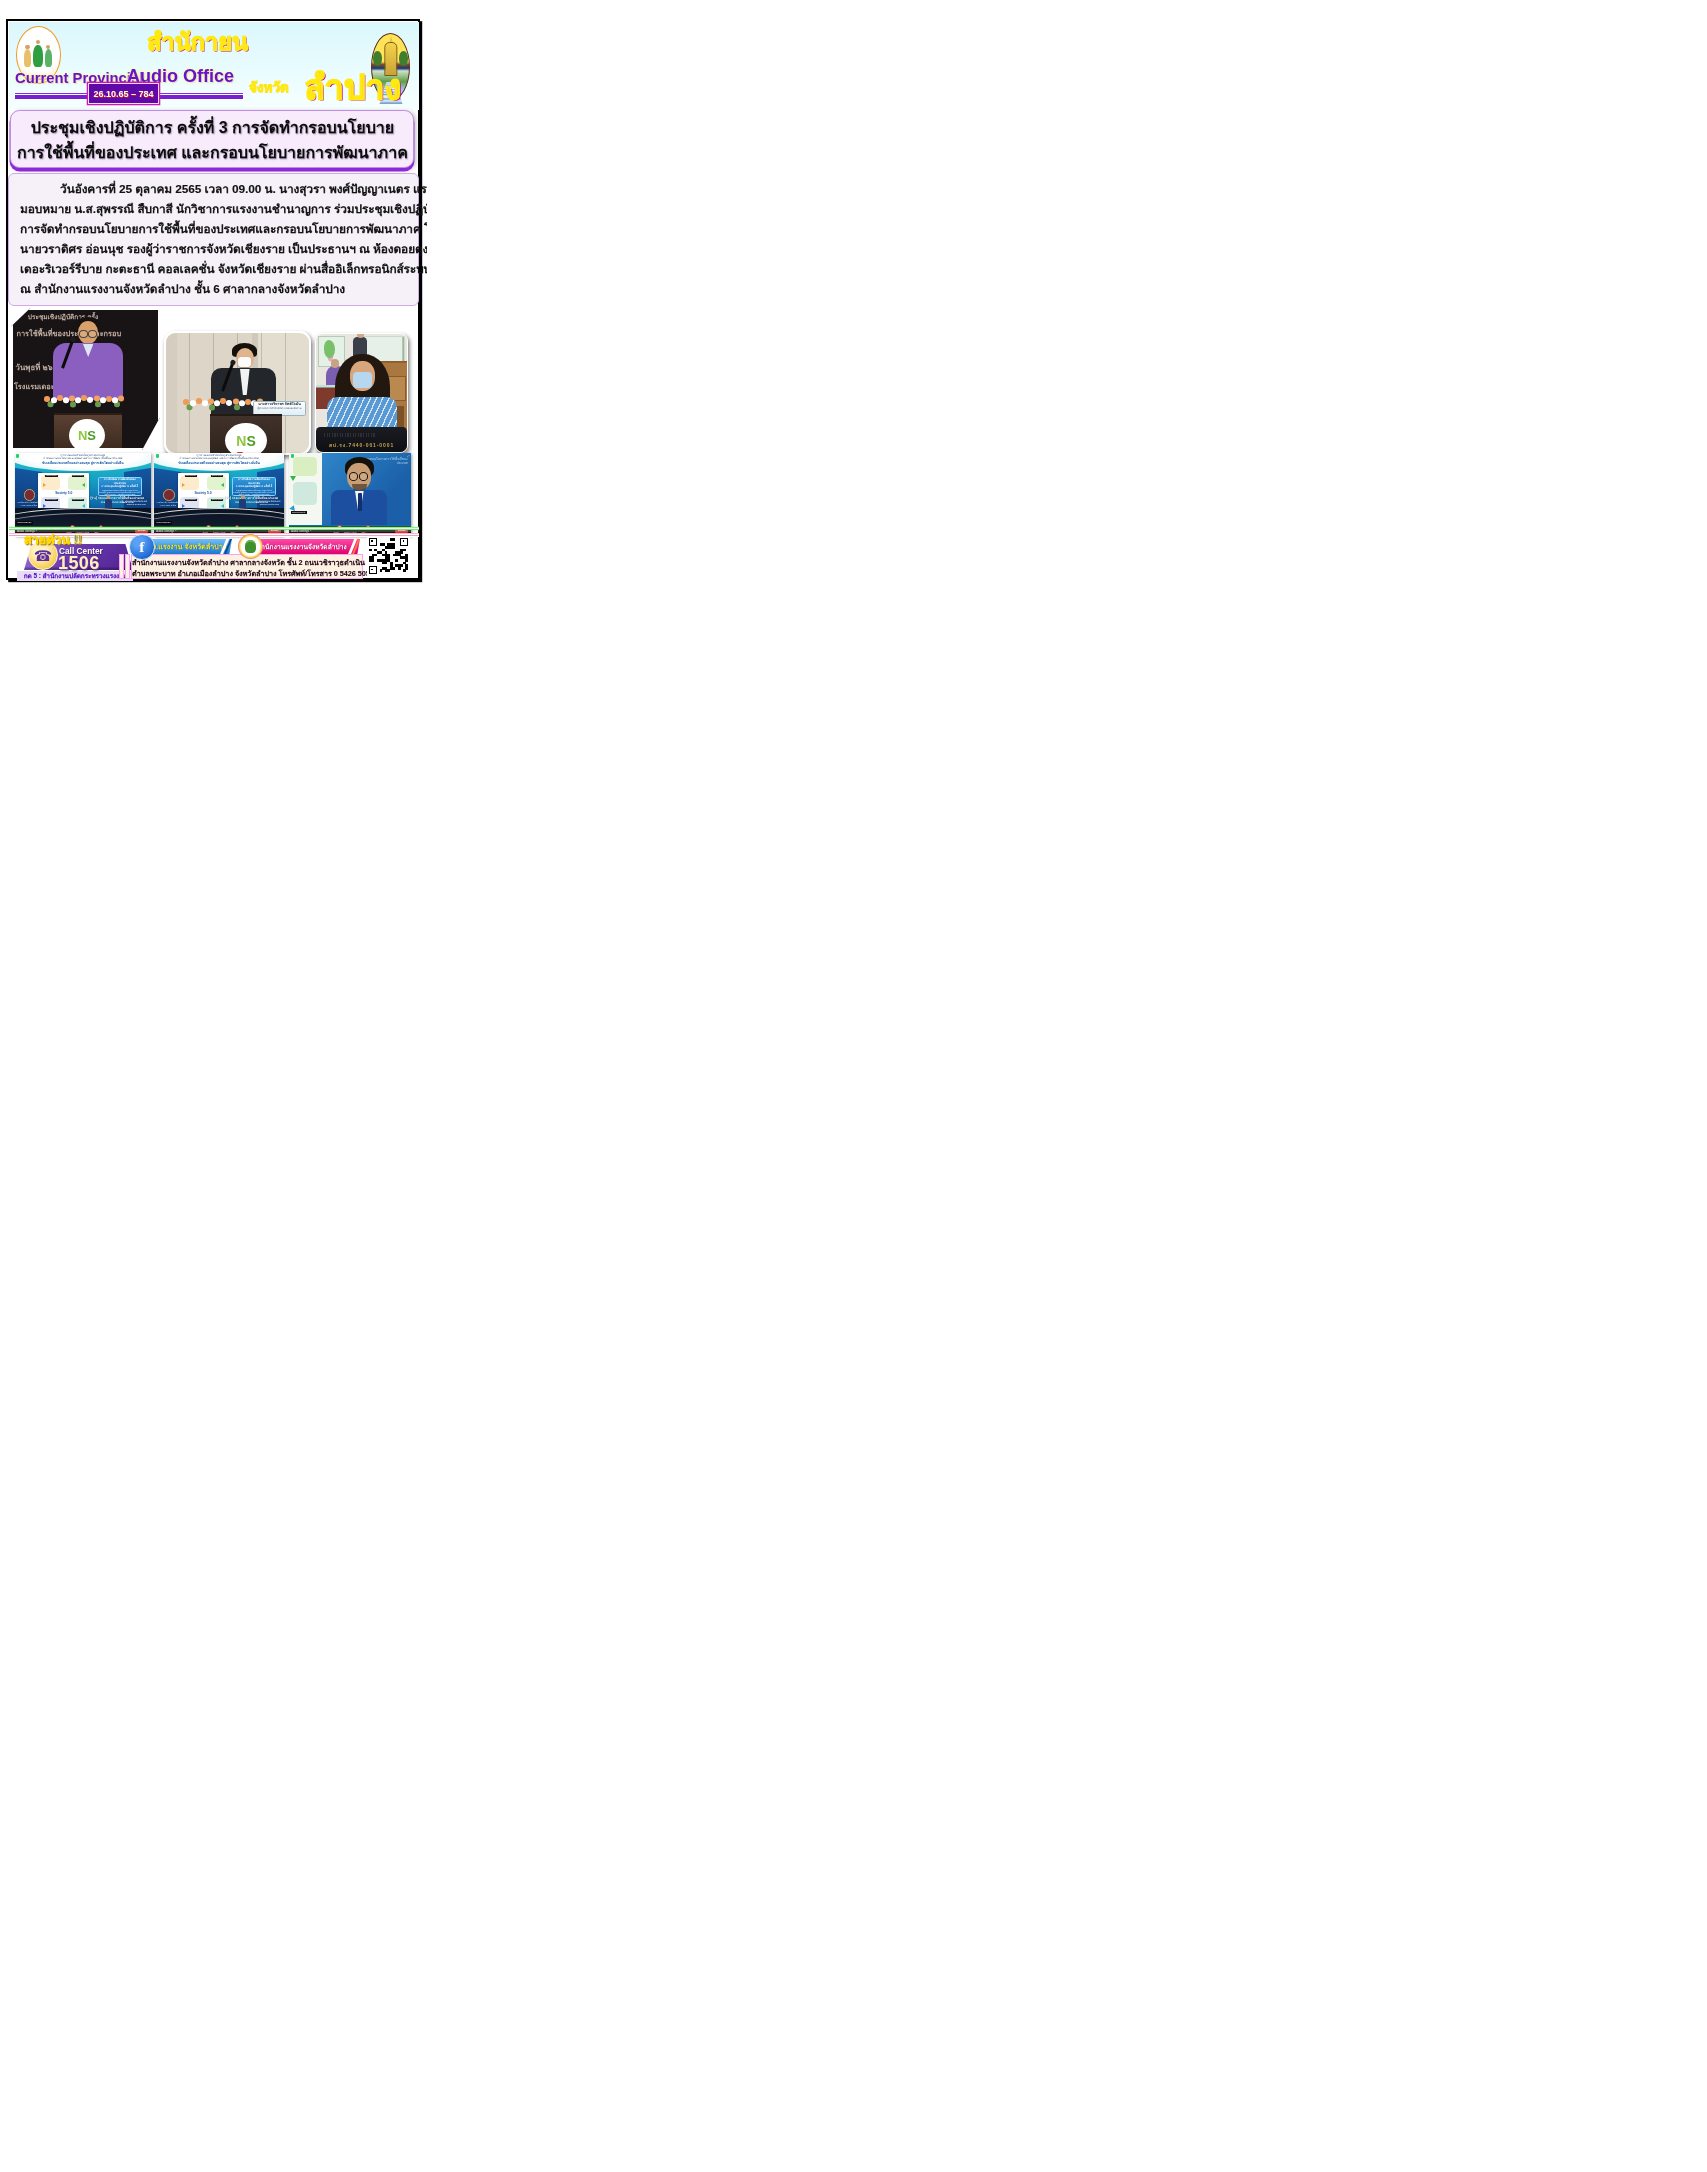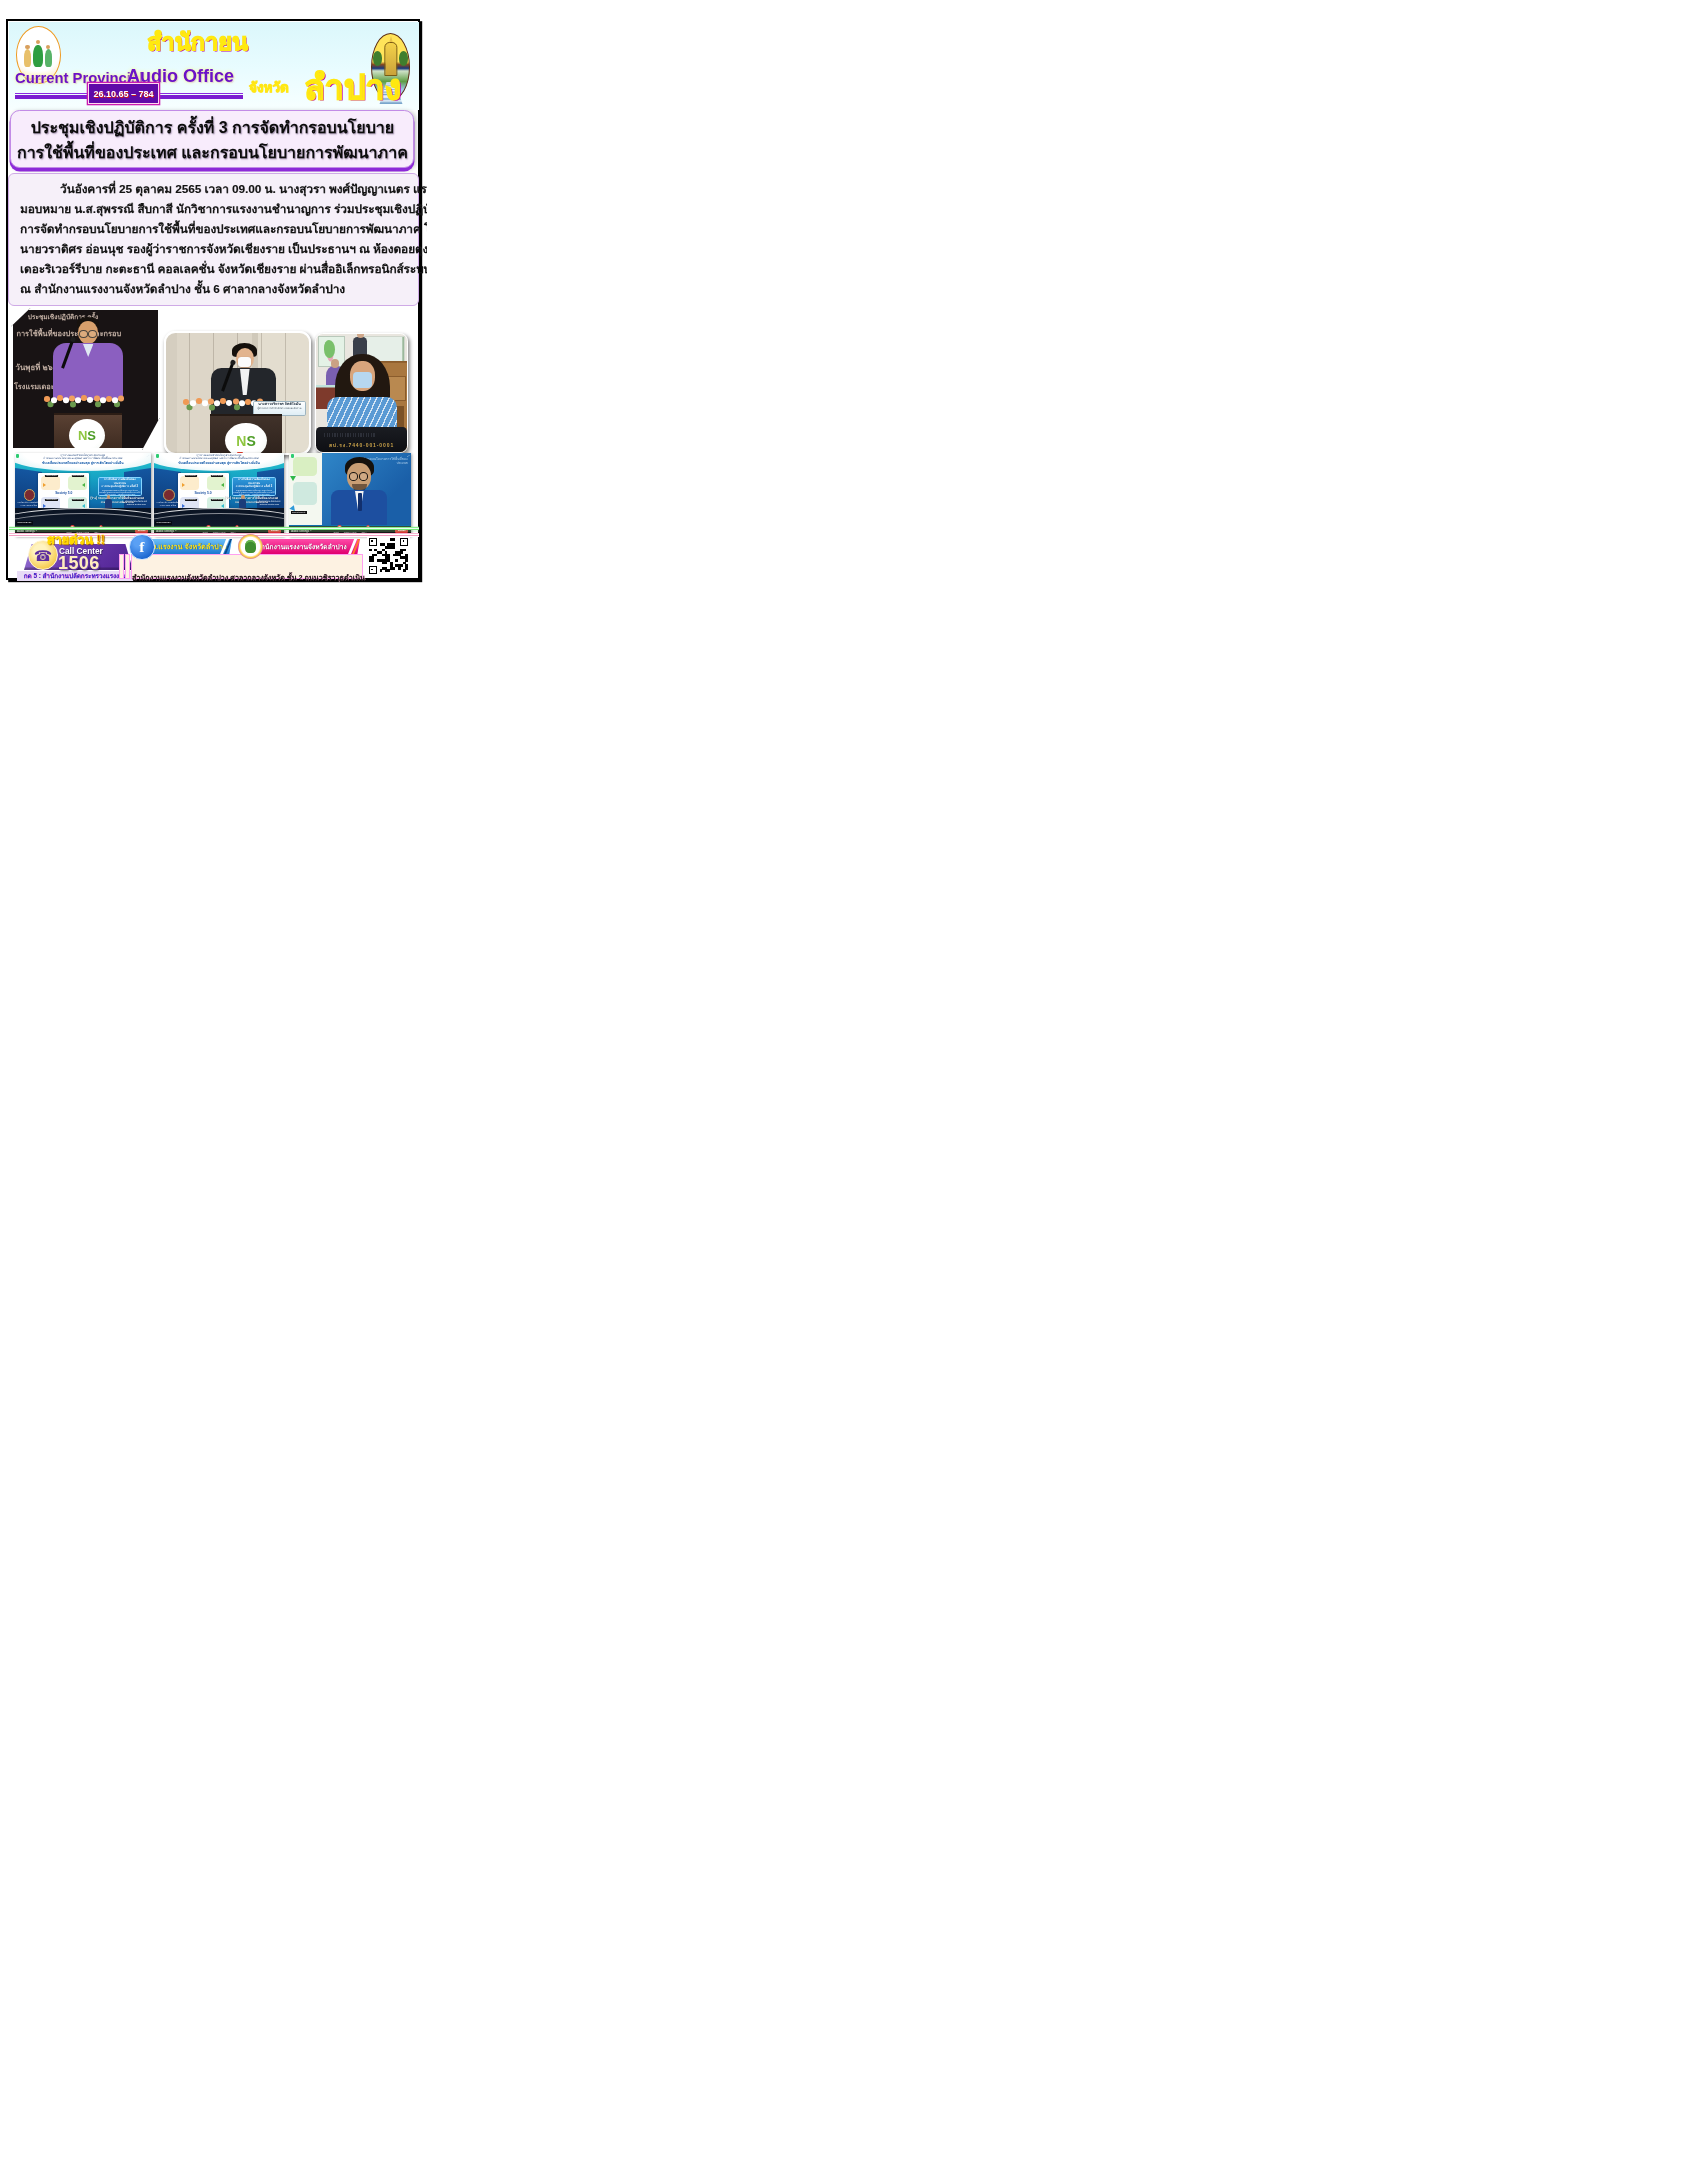--- a/index.html
+++ b/index.html
@@ -219,21 +219,21 @@
   .zs3 .beard{position:absolute;left:63px;top:31px;width:14.8px;height:7px;border-radius:0 0 6px 6px;background:rgba(40,28,18,.55);}
   .zs3 .msuit{position:absolute;left:42px;top:37px;width:56px;height:35px;border-radius:7.8px 7.8px 0 0;background:#1d4fa0;}
   .zs3 .mshirt{position:absolute;left:66px;top:38px;width:8.7px;height:19px;background:#f4f4f4;clip-path:polygon(0 0,100% 0,65% 100%,35% 100%);}
   .zs3 .mtie{position:absolute;left:69px;top:40px;width:3.9px;height:18px;background:#12306e;border-radius:0.9px;}
   
   .stripes-green{left:8.7px;top:526px;width:410px;height:5.6px;
     background:linear-gradient(180deg,rgba(140,240,145,.25) 0 0.9px,#8df08f 0.9px 2.2px,#eafff0 2.2px 3px,#74e678 3px 4.3px,rgba(140,240,145,.2) 4.3px 5.6px);}
   .stripes-pink{left:8.7px;top:533px;width:410px;height:3.5px;
     background:linear-gradient(180deg,#f8b6d2 0 0.9px,#fff 0.9px 1.7px,#f49ec2 1.7px 2.6px,#fff 2.6px 3.5px);}
   
-  .hotline-title{left:24px;top:530px;width:104px;text-align:center;font-size:12.6px;font-weight:900;color:#c2410c;
+  .hotline-title{left:1px;top:530px;width:104px;text-align:center;font-size:12.6px;font-weight:900;color:#3b82f6;
                  -webkit-text-stroke:0.7px #ffd800;text-shadow:0.9px 0.9px 0.9px #8a4a00;z-index:4;}
   .trap{left:24px;top:544px;width:109px;height:26px;background:linear-gradient(135deg,#9d7cda 0%,#6a39ae 45%,#4e2290 100%);
         clip-path:polygon(7% 0,93% 0,100% 100%,0 100%);box-shadow:inset 0 -2.6px 0 rgba(0,0,0,.25);}
   .phone-circ{left:28px;top:540px;width:28px;height:28px;border-radius:50%;z-index:3;
               background:radial-gradient(circle at 40% 35%,#fff3c0 25%,#f7cf56 70%,#e8ae2e);border:1.3px solid #fff6d8;
               display:flex;align-items:center;justify-content:center;font-size:14.8px;color:#5c2d9e;font-weight:900;}
   .cc-label{left:59px;top:546px;font-size:8.3px;font-weight:800;color:#fff;text-shadow:0.4px 0.9px 0.9px rgba(0,0,0,.5);z-index:3;}
   .cc-num{left:58px;top:553px;font-size:18px;font-weight:900;color:#ffedbe;z-index:3;
           text-shadow:0.9px 0.9px 0 #6a3aaa,1.3px 1.7px 1.7px rgba(0,0,0,.45);letter-spacing:0.4px;}
   .press5{left:17.4px;top:571px;width:116px;height:9.6px;background:#e8dcf6;display:flex;align-items:center;justify-content:center;
@@ -247,21 +247,21 @@
            display:flex;align-items:center;justify-content:center;font-size:15.6px;font-weight:900;color:#fff;font-family:"Liberation Serif","DejaVu Serif",serif;}
   .rb-pink{left:244px;top:539px;width:116px;background:linear-gradient(180deg,#ff4aa8,#e0006e);
            clip-path:polygon(2.6px 0,100% 0,calc(100% - 2.6px) 100%,0 100%);}
   .rb-pink .txt{width:100%;text-align:center;font-size:6.7px;font-weight:800;color:#fff;text-shadow:0.4px 0.4px 0 #90004a;}
   .seal-circ{left:238px;top:534px;width:25px;height:25px;border-radius:50%;z-index:3;
              background:radial-gradient(circle,#ffffff 52%,#ffd24a 62%,#b03ad8 78%,#ff7a2a);display:flex;align-items:center;justify-content:center;}
   .seal-circ .g{width:11.3px;height:13px;border-radius:45% 45% 35% 35%;background:#3f8e2f;box-shadow:inset 0 1.7px 0 #68b84e;}
   .slash-w{position:absolute;width:3px;top:-1.3px;bottom:-1.3px;background:#fff;transform:skewX(-22deg);}
   .slash-b{position:absolute;width:2.2px;top:-1.3px;bottom:-1.3px;transform:skewX(-22deg);}
   .addr{left:131px;top:554px;width:232px;height:25px;background:#fdf2e2;border:1.3px solid #ffa0f0;box-sizing:border-box;
-        text-align:center;padding-top:17px;z-index:1;}
+        text-align:center;padding-top:2px;z-index:1;}
   .addr:before{content:"";position:absolute;left:-7px;top:-1.3px;bottom:-1.3px;width:3px;border:1.3px solid #ffa0f0;background:#fdf2e2;}
   .addr:after{content:"";position:absolute;left:-13px;top:-1.3px;bottom:-1.3px;width:2.6px;border:1.3px solid #ffa0f0;background:#fdf2e2;}
   .addr .a{font-size:7.2px;font-weight:800;color:#0d0d0d;line-height:11.3px;text-shadow:0.4px 0.4px 0 #f4a8c8;white-space:nowrap;}
   .qr{left:367px;top:536px;width:43px;height:40px;background:#fff;padding:2.2px;box-sizing:border-box;z-index:2;}
   .qr-grid{position:relative;width:39px;height:36px;}
   .qr-grid .cell{position:absolute;width:2.6px;height:2.6px;background:#000;}
   .fp{position:absolute;width:7.8px;height:7.8px;border:1.7px solid #000;background:#fff;box-sizing:border-box;}
   .fp:before{content:"";position:absolute;left:1.3px;top:1.3px;width:1.7px;height:1.7px;background:#000;}
   .fp1{left:0;top:0;}.fp2{right:0;top:0;}.fp3{left:0;bottom:0;}
 </style>

